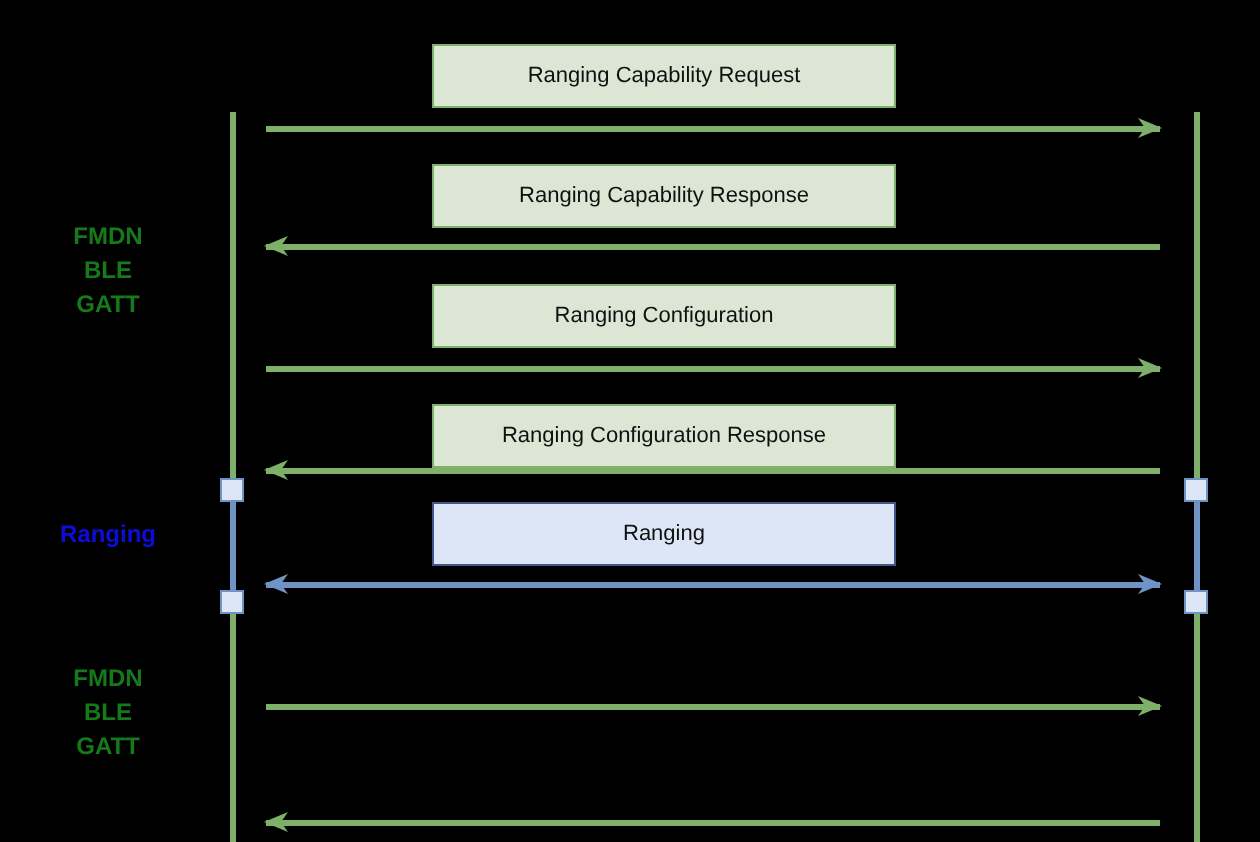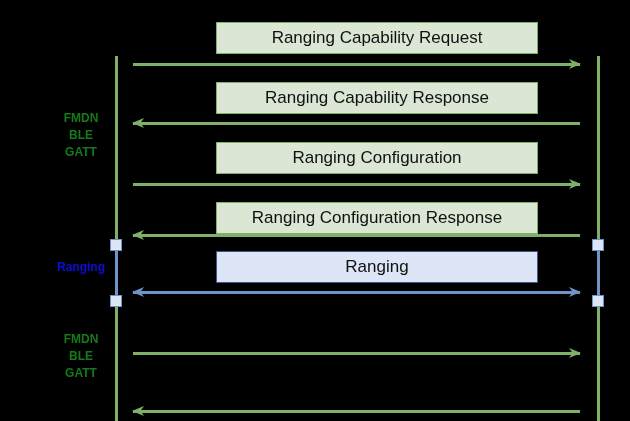--- a/index.html
+++ b/index.html
@@ -19,29 +19,29 @@
   .activation-bar{position:absolute;width:3px;background:#6f93c4;}
   .activation-bar.left{left:115px;top:245px;height:56px;}
   .activation-bar.right{left:597px;top:245px;height:56px;}
 
   
   .act-box{position:absolute;width:12px;height:12px;
            background:#dce6f6;border:1.5px solid #6f93c4;box-sizing:border-box;}
 
   
   .phase-label{position:absolute;left:0;width:108px;text-align:center;
-               font-size:12px;font-weight:bold;line-height:17px;margin-left:27px;}
+               font-size:12px;font-weight:bold;line-height:17px;}
   .phase-label.fmdn{color:#157a19;}
   .phase-label.ranging{color:#0d0ddb;}
   .phase-label span{display:block;}
 
   
-  .msg-box{position:absolute;left:216px;width:322px;height:32px;
+  .msg-box{position:absolute;left:216px;width:232px;height:32px;
            box-sizing:border-box;display:flex;align-items:center;
-           justify-content:center;font-size:17px;color:#101010;}
+           justify-content:center;font-size:11px;color:#101010;}
   .msg-box.green{background:#dbe6d4;border:1px solid #7fb069;}
   .msg-box.blue{background:#dce6f6;border:1px solid #41568c;}
 
   
   .arrow{position:absolute;height:12px;}
   .arrow .shaft{position:absolute;left:0;right:0;top:5px;height:2.5px;}
   .arrow.green .shaft{background:#7fb069;}
   .arrow.blue  .shaft{background:#6f93c4;}
   .arrow .head{position:absolute;top:0;width:12px;height:12px;}
   .arrow .head svg{display:block;}

